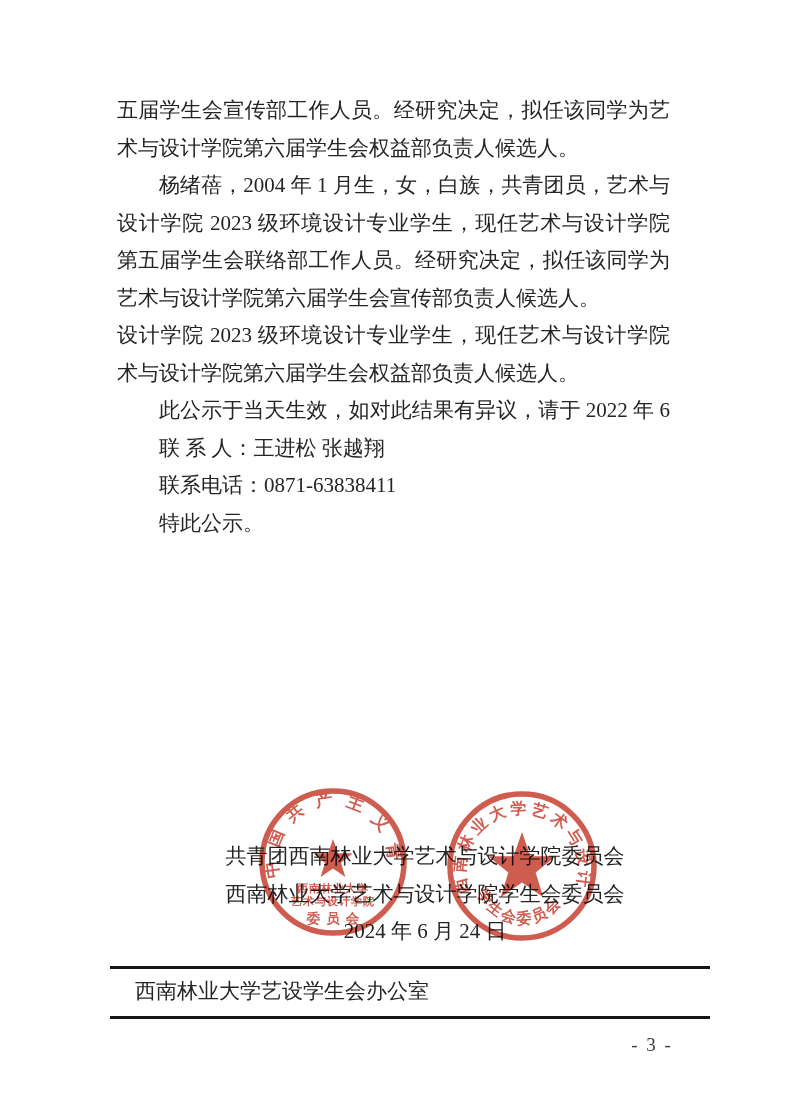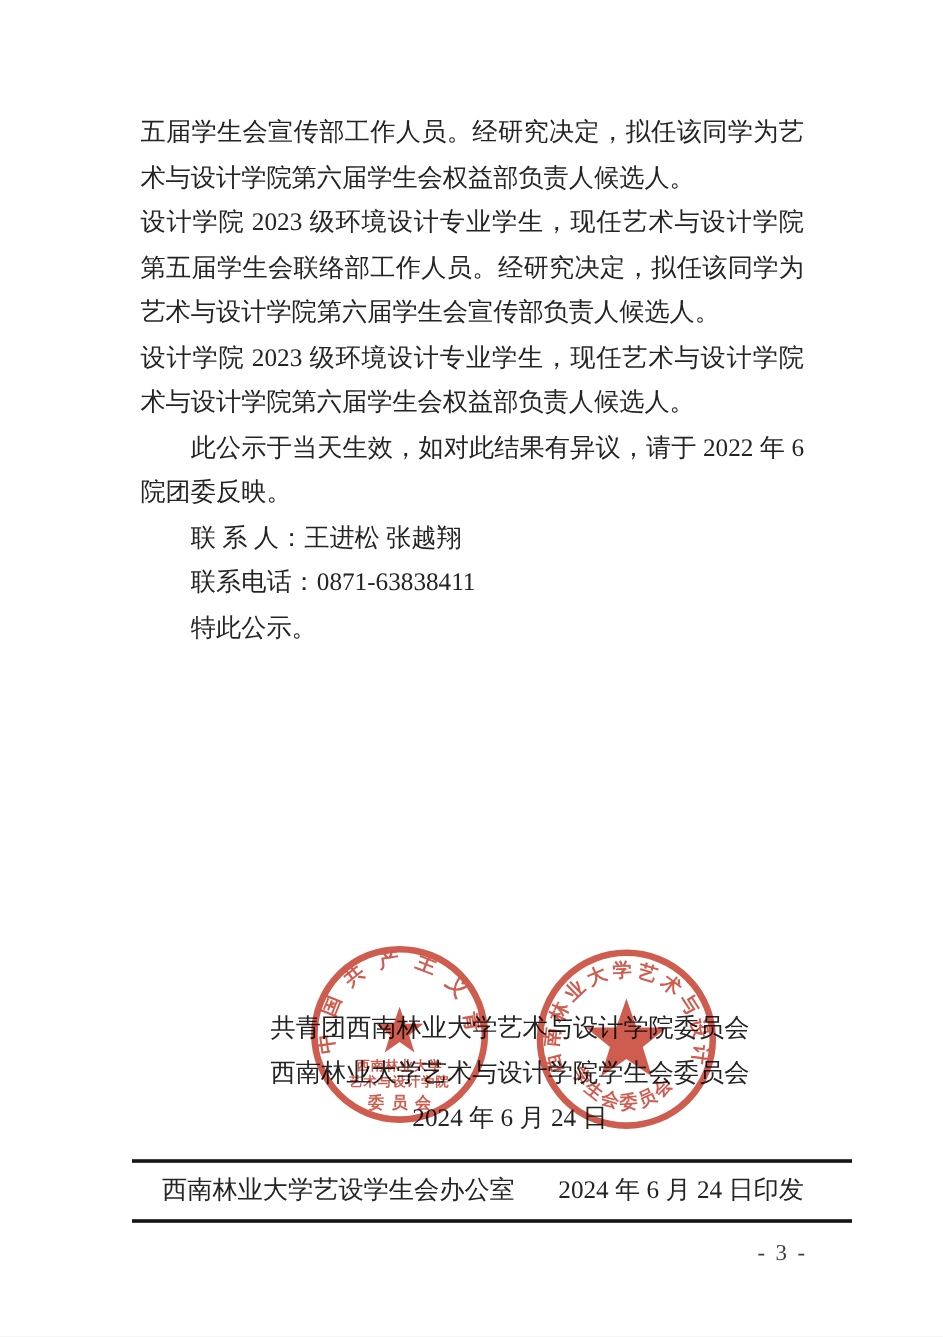--- a/index.html
+++ b/index.html
@@ -51,27 +51,27 @@
   }
 </style>
 </head>
 <body>
 
 <div class="page">
 
   <div class="body-text">
       <div class="bline just">五届学生会宣传部工作人员。经研究决定，拟任该同学为艺</div>
       <div class="bline">术与设计学院第六届学生会权益部负责人候选人。</div>
+      <div class="bline ind just">杨绪蓓，2004 年 1 月生，女，白族，共青团员，艺术与</div>
       <div class="bline just">设计学院 2023 级环境设计专业学生，现任艺术与设计学院</div>
       <div class="bline just">第五届学生会联络部工作人员。经研究决定，拟任该同学为</div>
       <div class="bline">艺术与设计学院第六届学生会宣传部负责人候选人。</div>
       <div class="bline just">设计学院 2023 级环境设计专业学生，现任艺术与设计学院</div>
       <div class="bline">术与设计学院第六届学生会权益部负责人候选人。</div>
       <div class="bline ind just">此公示于当天生效，如对此结果有异议，请于 2022 年 6</div>
-      <div class="bline">院团委反映。</div>
       <div class="bline ind">联 系 人：王进松  张越翔</div>
       <div class="bline ind">联系电话：0871-63838411</div>
       <div class="bline ind">特此公示。</div>
     </div>
 
   <div class="sign-block">
     <div>共青团西南林业大学艺术与设计学院委员会</div>
     <div>西南林业大学艺术与设计学院学生会委员会</div>
     <div>2024 年 6 月 24 日</div>
   </div>
@@ -97,19 +97,18 @@
     <polygon class="sf" transform="translate(80,82) scale(1.8)" points="0,-20 4.7,-6.5 18.8,-6.5 7.6,2.5 11.8,16.2 0,8 -11.8,16.2 -7.6,2.5 -18.8,-6.5 -4.7,-6.5"></polygon>
     <path id="rsBot" d="M 34 103 A 48 48 0 0 0 126 103" fill="none"></path>
     <text class="st botArcT">
       <textPath href="#rsBot" startOffset="4" textLength="104" lengthAdjust="spacing">学生会委员会</textPath>
     </text>
   </svg>
 
   <div class="rule top"></div>
   <div class="footer-row">
     <span>西南林业大学艺设学生会办公室</span>
-    <span>2024 年 6 月 24 日印发</span>
   </div>
   <div class="rule bottom"></div>
 
   <div class="page-number">- 3 -</div>
 
 </div>
 
 </body></html>

